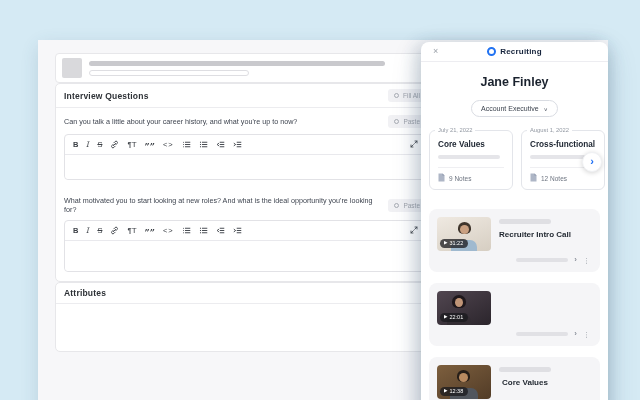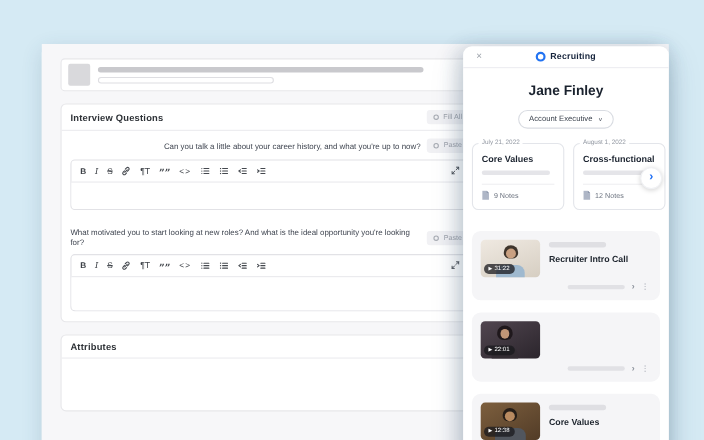--- a/index.html
+++ b/index.html
@@ -38,36 +38,36 @@
   .profile-card {
     width:380px; background:#fff; border:1px solid #e7e7ea; border-radius:4px;
     padding:4px 6px; display:flex; gap:7px; align-items:center;
   }
   .avatar-ph { width:20px; height:20px; background:#d9d9dc; border-radius:2px; flex:0 0 auto; }
   .ph-col { display:flex; flex-direction:column; gap:4px; }
   .ph-bar-dark { width:296px; height:5px; background:#c9c9cd; border-radius:2.5px; }
   .ph-bar-light { width:160px; height:6px; background:#fff; border:1px solid #dedee2; border-radius:3px; }
 
   .section-card {
-    width:380px; background:#fff; border:1px solid #e7e7ea; border-radius:5px; margin-top:11px;
+    width:380px; background:#fff; border:1px solid #e7e7ea; border-radius:5px; 
   }
   .section-head {
     display:flex; justify-content:space-between; align-items:center;
     padding:5px 8px; border-bottom:1px solid #ececef; min-height:19px;
   }
   .section-title { font-size:8.5px; font-weight:700; color:#2d3136; letter-spacing:.2px; }
   .ghost-btn {
     display:flex; gap:4px; align-items:center; background:#f1f1f4; border:none;
     border-radius:3px; padding:3px 6px; color:#9fa3ab; font-size:6.5px; white-space:nowrap;
     font-family:inherit;
   }
   .ring-ico { width:5px; height:5px; border:1.5px solid #a7abb3; border-radius:50%; display:inline-block; }
 
   .q-block { padding:7px 8px 9px; }
-  .q-row { display:flex; justify-content:flex-end; align-items:center; }
+  .q-row { display:flex; justify-content:space-between; align-items:center; }
   .q-text { font-size:7.2px; color:#3f4550; padding-right:6px; }
   .editor { margin-top:6px; border:1px solid #e2e2e6; border-radius:4px; background:#fff; }
   .toolbar {
     display:flex; align-items:center; gap:8px; padding:5px 8px;
     border-bottom:1px solid #e9e9ed; color:#3c4046; position:relative;
   }
   .tb-ico { font-size:7.5px; line-height:1; display:flex; align-items:center; color:#3c4046; }
   .tb-ico svg { display:block; }
   .tb-ico .it { font-family:"DejaVu Serif","Liberation Serif",serif; font-style:italic; }
   .tb-ico .qq { font-family:"DejaVu Serif","Liberation Serif",serif; font-weight:700; font-size:9px; line-height:4px; margin-top:4px; }
@@ -139,21 +139,21 @@
   .thumb-2 .face { width:9px; height:9px; left:22px; top:8px; background:#b88a60; }
   .thumb-2 .torso { width:28px; height:14px; left:13px; bottom:-3px; background:#51565e; }
   .time-badge {
     position:absolute; left:3px; bottom:3px; background:rgba(25,26,30,.75); color:#fff;
     border-radius:8px; padding:2px 5px 2px 4px; font-size:5.5px;
     display:flex; gap:2px; align-items:center; line-height:1;
   }
   .play-glyph { font-size:4.5px; line-height:1; }
   .v-meta { margin-left:8px; padding-top:2px; }
   .v-bar { width:52px; height:5px; background:#dfdfe3; border-radius:2.5px; }
-  .v-title { margin-top:6px; font-size:8px; font-weight:700; color:#1e252e; }
+  .v-title { margin-top:6px; font-size:8px; font-weight:700; color:#1e252e;text-align:center; }
   .v-row2 { margin-top:5px; display:flex; justify-content:flex-end; align-items:center; gap:6px; padding-right:2px; }
   .v-bar2 { width:52px; height:4px; background:#e1e1e5; border-radius:2px; }
   .v-next { color:#8b919b; font-size:8px; font-weight:700; line-height:1; }
   .v-dots { color:#8b919b; font-size:7px; line-height:1; }
 </style>
 </head>
 <body>
 
 <div class="ats-window">
 

